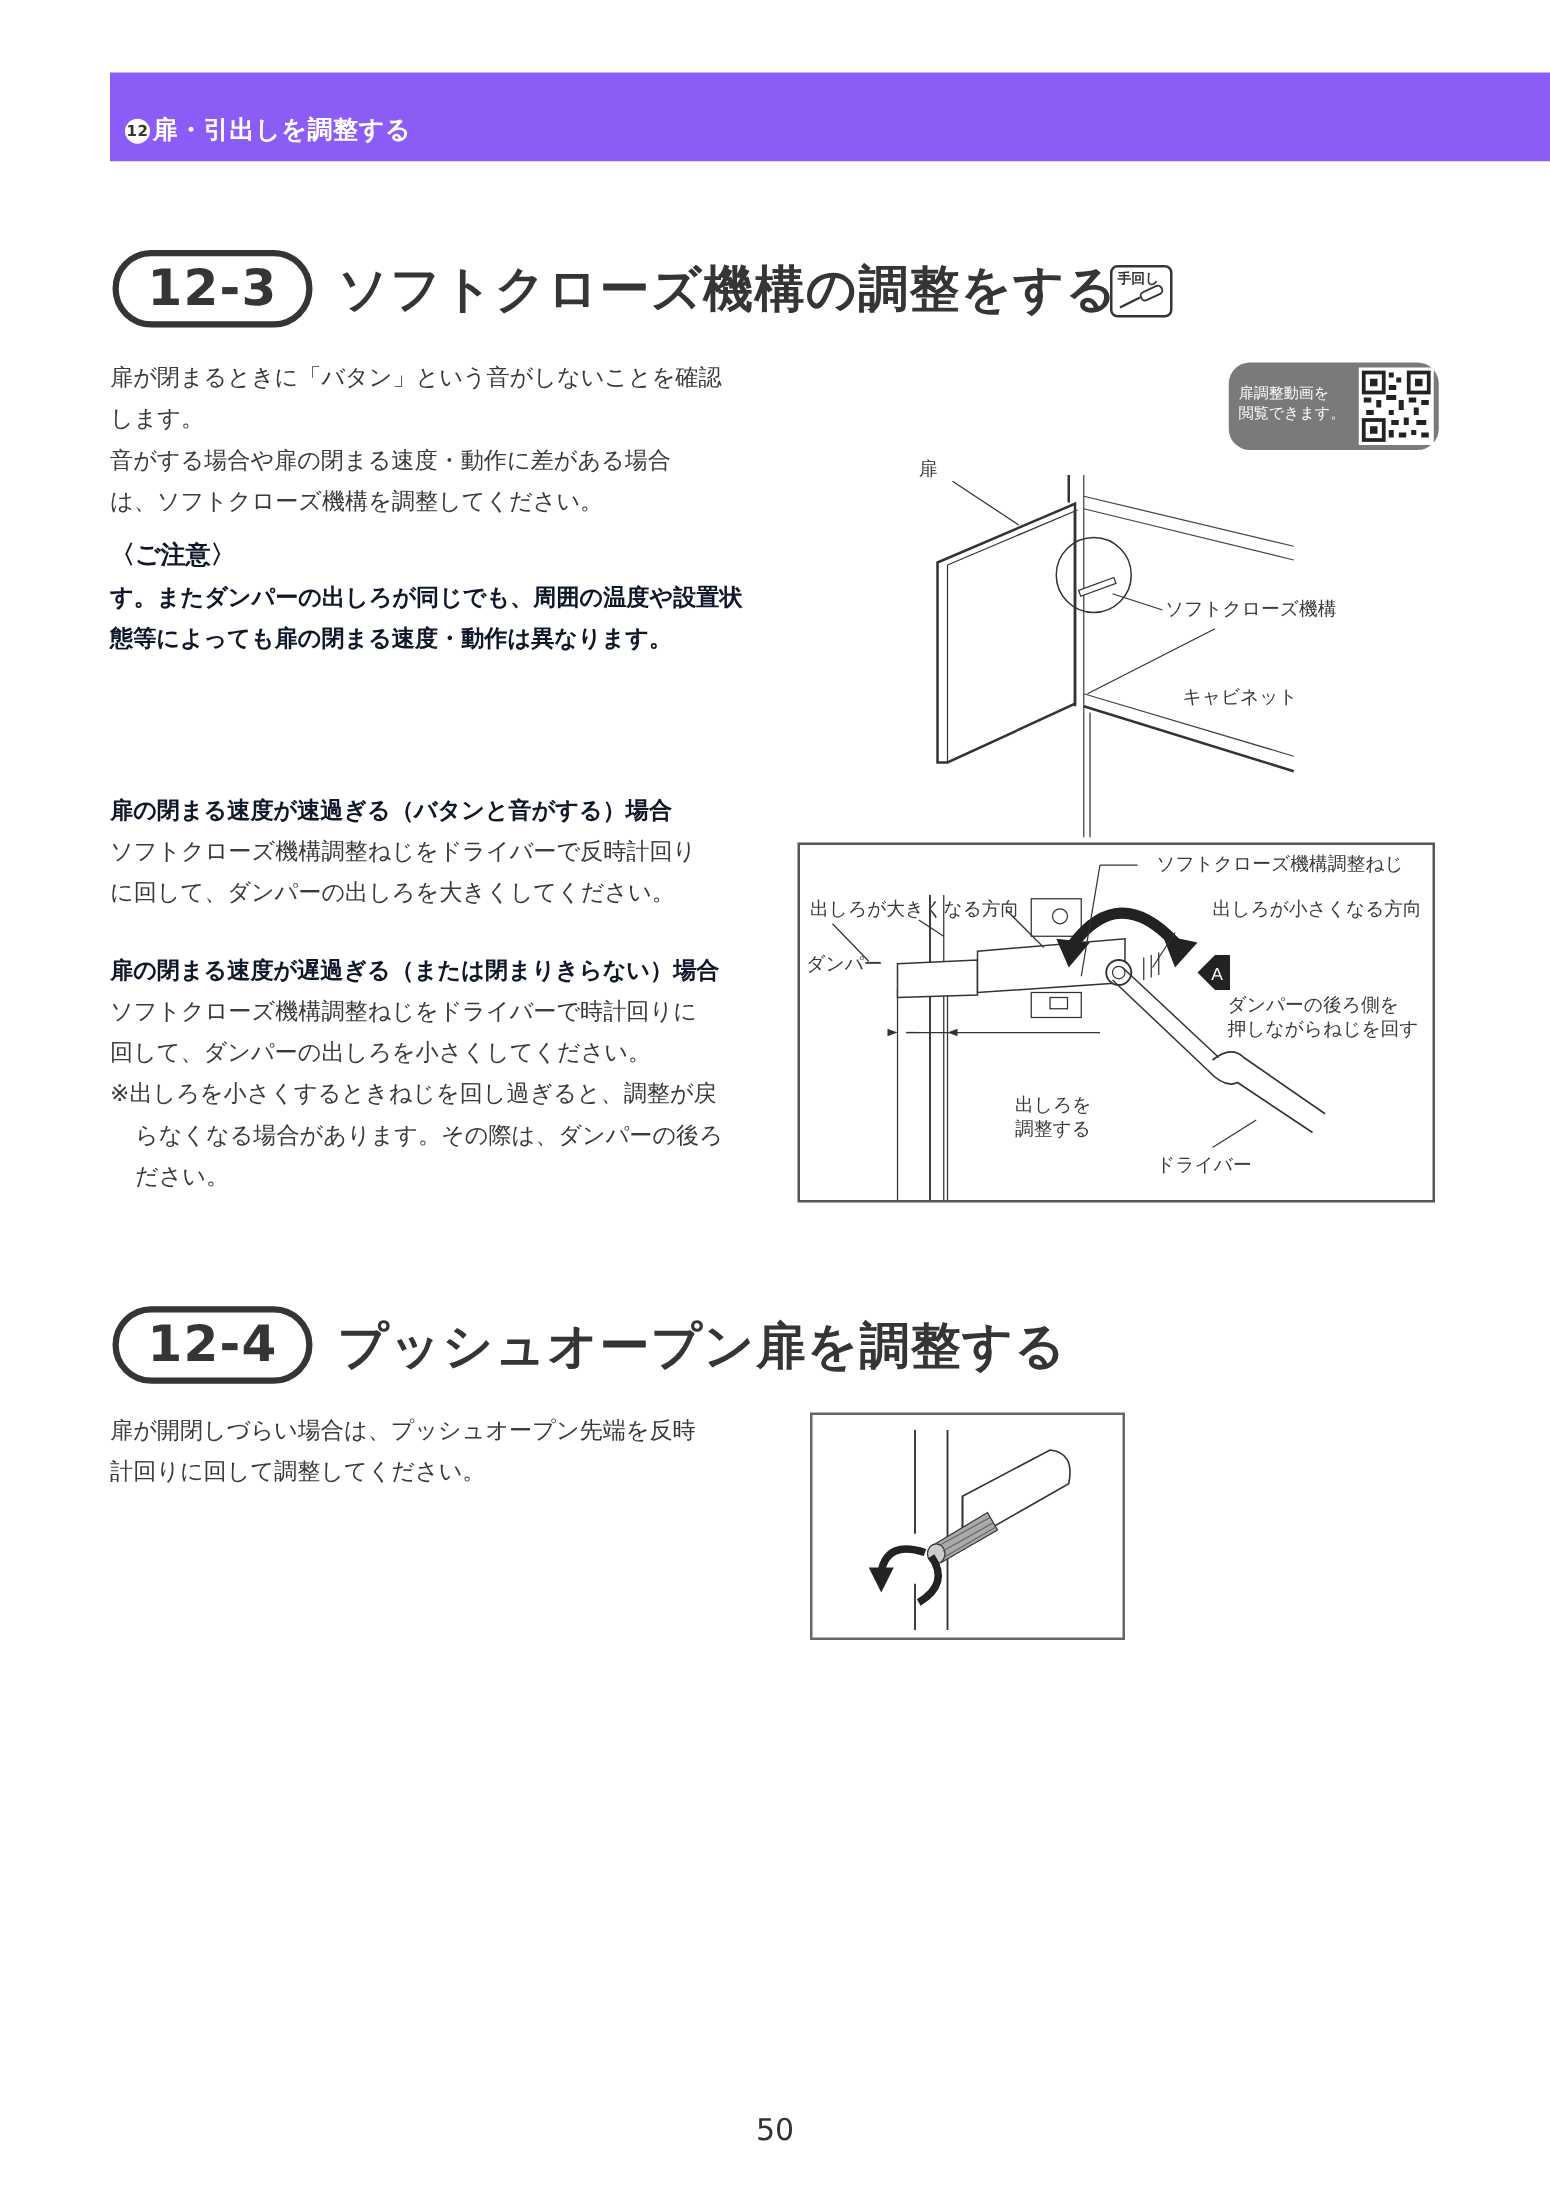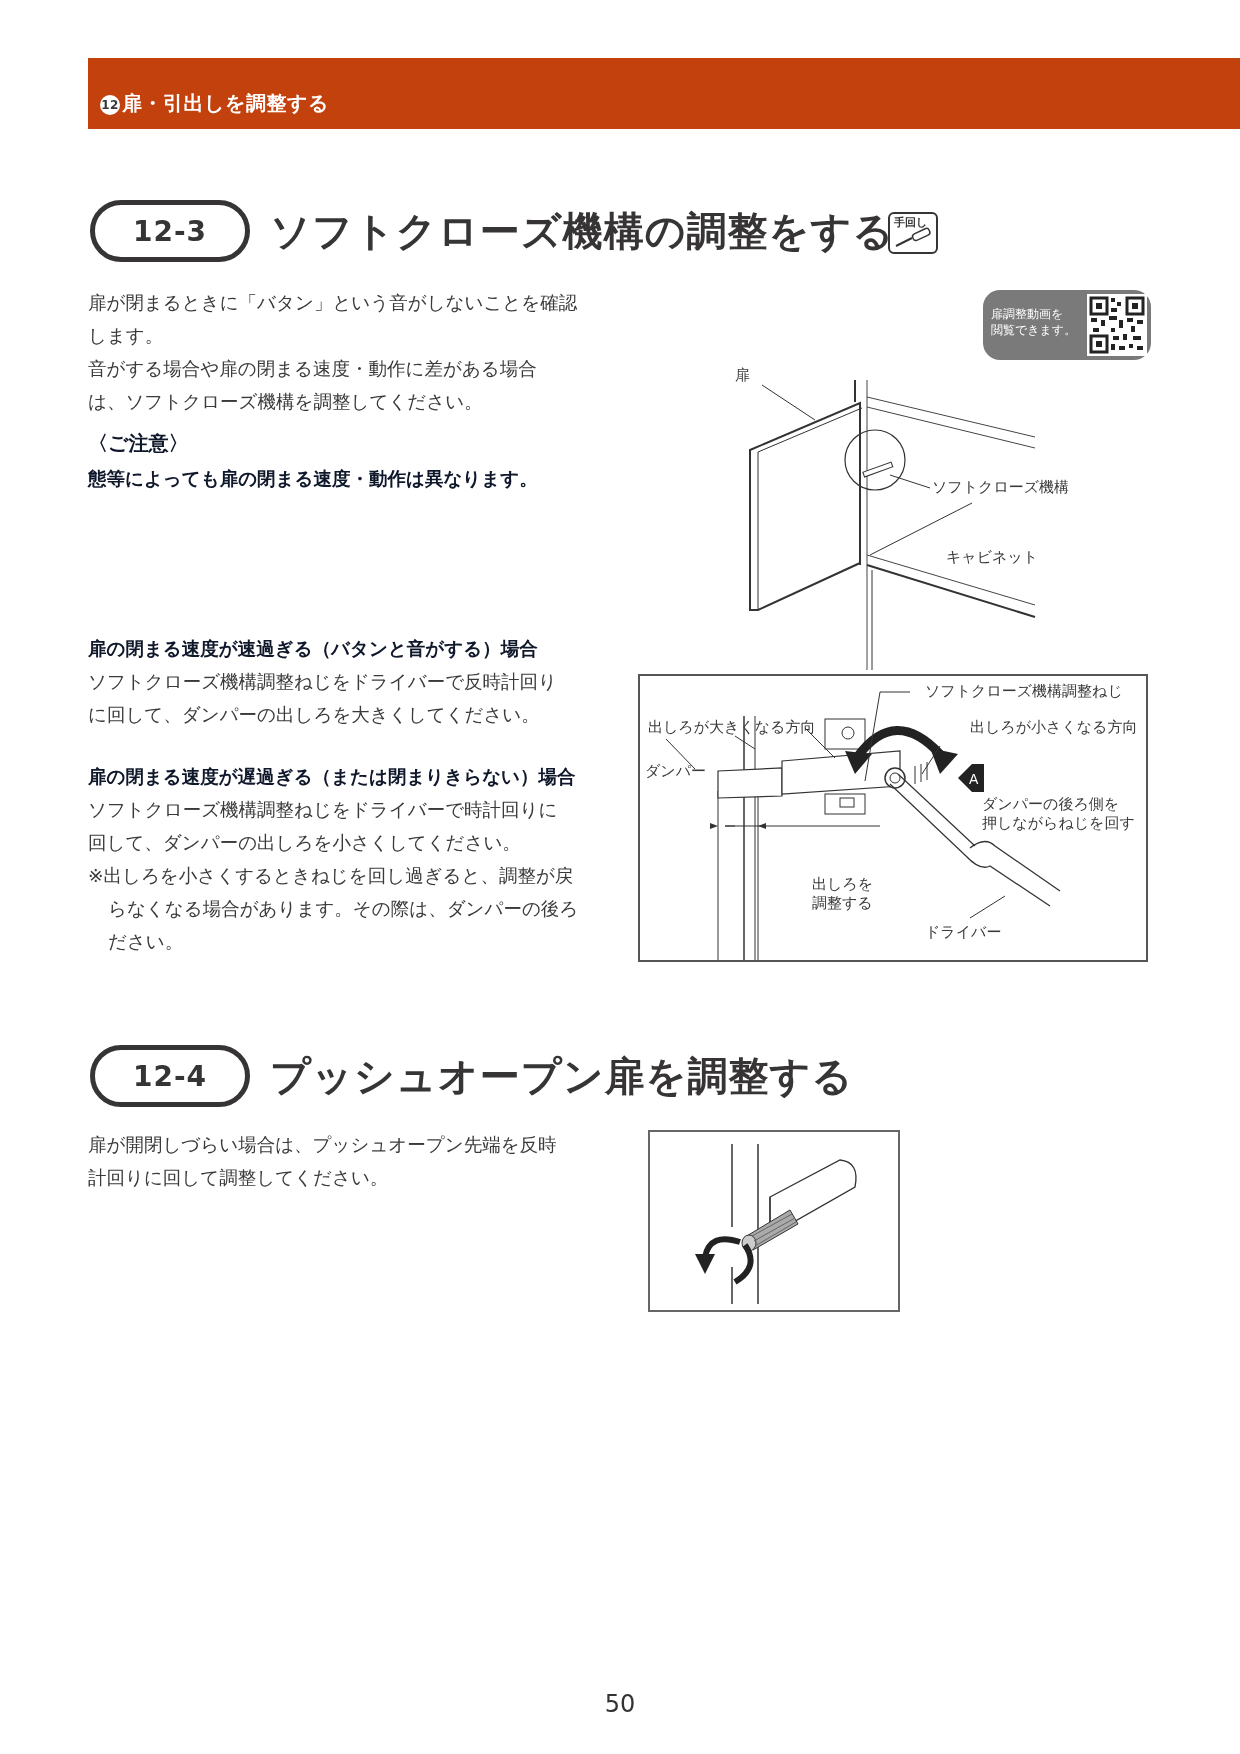--- a/index.html
+++ b/index.html
@@ -4,38 +4,38 @@
 <style>
   html, body { margin: 0; padding: 0; background: #ffffff; }
   body {
     width: 1240px; height: 1754px; position: relative; overflow: hidden;
     font-family: "DejaVu Sans", "Liberation Sans", sans-serif; color: #3a3a3a;
   }
   .abs { position: absolute; }
 
   
   .chapter-bar {
-    left: 88px; top: 58px; width: 1152px; height: 71px; background: #c2410c;
+    left: 88px; top: 58px; width: 1152px; height: 71px; background: #8b5cf6;
   }
   .chapter-bar .label {
     position: absolute; left: 12px; bottom: 12px; color: #fff;
     font-weight: bold; font-size: 20px; letter-spacing: 0.5px;
   }
   .chapter-bar .num {
     display: inline-block; width: 20px; height: 20px; border-radius: 50%;
     background: #fff; color: #363435; font-size: 12px; text-align: center;
     line-height: 20px; margin-right: 2px; vertical-align: 1px; font-weight: bold;
   }
 
   
   .sec-head { display: flex; align-items: center; }
   .sec-num {
     border: 5px solid #363435; border-radius: 34px; height: 52px; width: 150px;
     display: flex; align-items: center; justify-content: center;
-    font-size: 28px; font-weight: bold; color: #363435; letter-spacing: 1px;
+    font-size: 40px; font-weight: bold; color: #363435; letter-spacing: 1px;
   }
   .sec-title { margin-left: 20px; font-size: 40px; font-weight: bold; color: #363435; letter-spacing: 1px; }
 
   .tool-badge {
     left: 888px; top: 212px; width: 46px; height: 38px; border: 2px solid #363435;
     border-radius: 6px; background: #fff;
   }
   .tool-badge .t { position: absolute; left: 4px; top: 1px; font-size: 11px; color: #363435; font-weight: bold; }
 
   .para { font-size: 18.5px; line-height: 33px; color: #3a3a3a; }
@@ -80,20 +80,21 @@
 
 <div class="abs para" style="left:88px; top:286px; width:520px;">
   <div>扉が閉まるときに「バタン」という音がしないことを確認</div>
   <div>します。</div>
   <div>音がする場合や扉の閉まる速度・動作に差がある場合</div>
   <div>は、ソフトクローズ機構を調整してください。</div>
 </div>
 
 <div class="abs para bold" style="left:88px; top:427px; font-size:20px;">〈ご注意〉</div>
 <div class="abs para bold" style="left:88px; top:462px; width:530px;">
+  <div>す。またダンパーの出しろが同じでも、周囲の温度や設置状</div>
   <div>態等によっても扉の閉まる速度・動作は異なります。</div>
 </div>
 
 <div class="abs para" style="left:88px; top:632px; width:530px;">
   <div class="bold">扉の閉まる速度が速過ぎる（バタンと音がする）場合</div>
   <div>ソフトクローズ機構調整ねじをドライバーで反時計回り</div>
   <div>に回して、ダンパーの出しろを大きくしてください。</div>
 </div>
 
 <div class="abs para" style="left:88px; top:760px; width:530px;">

